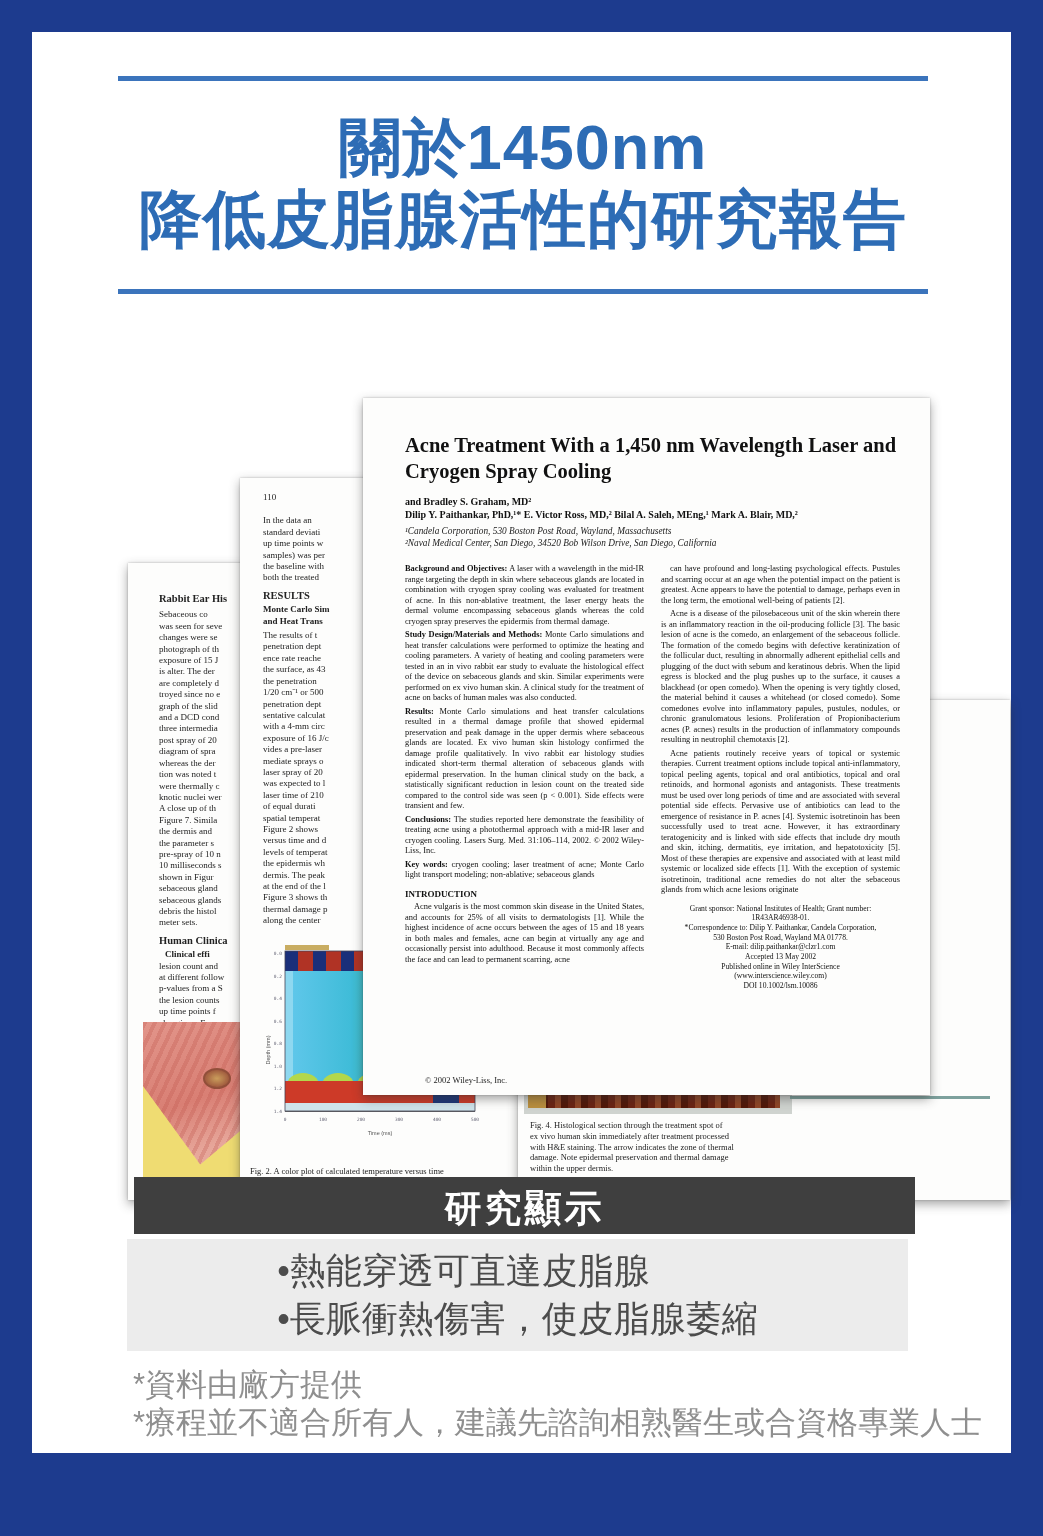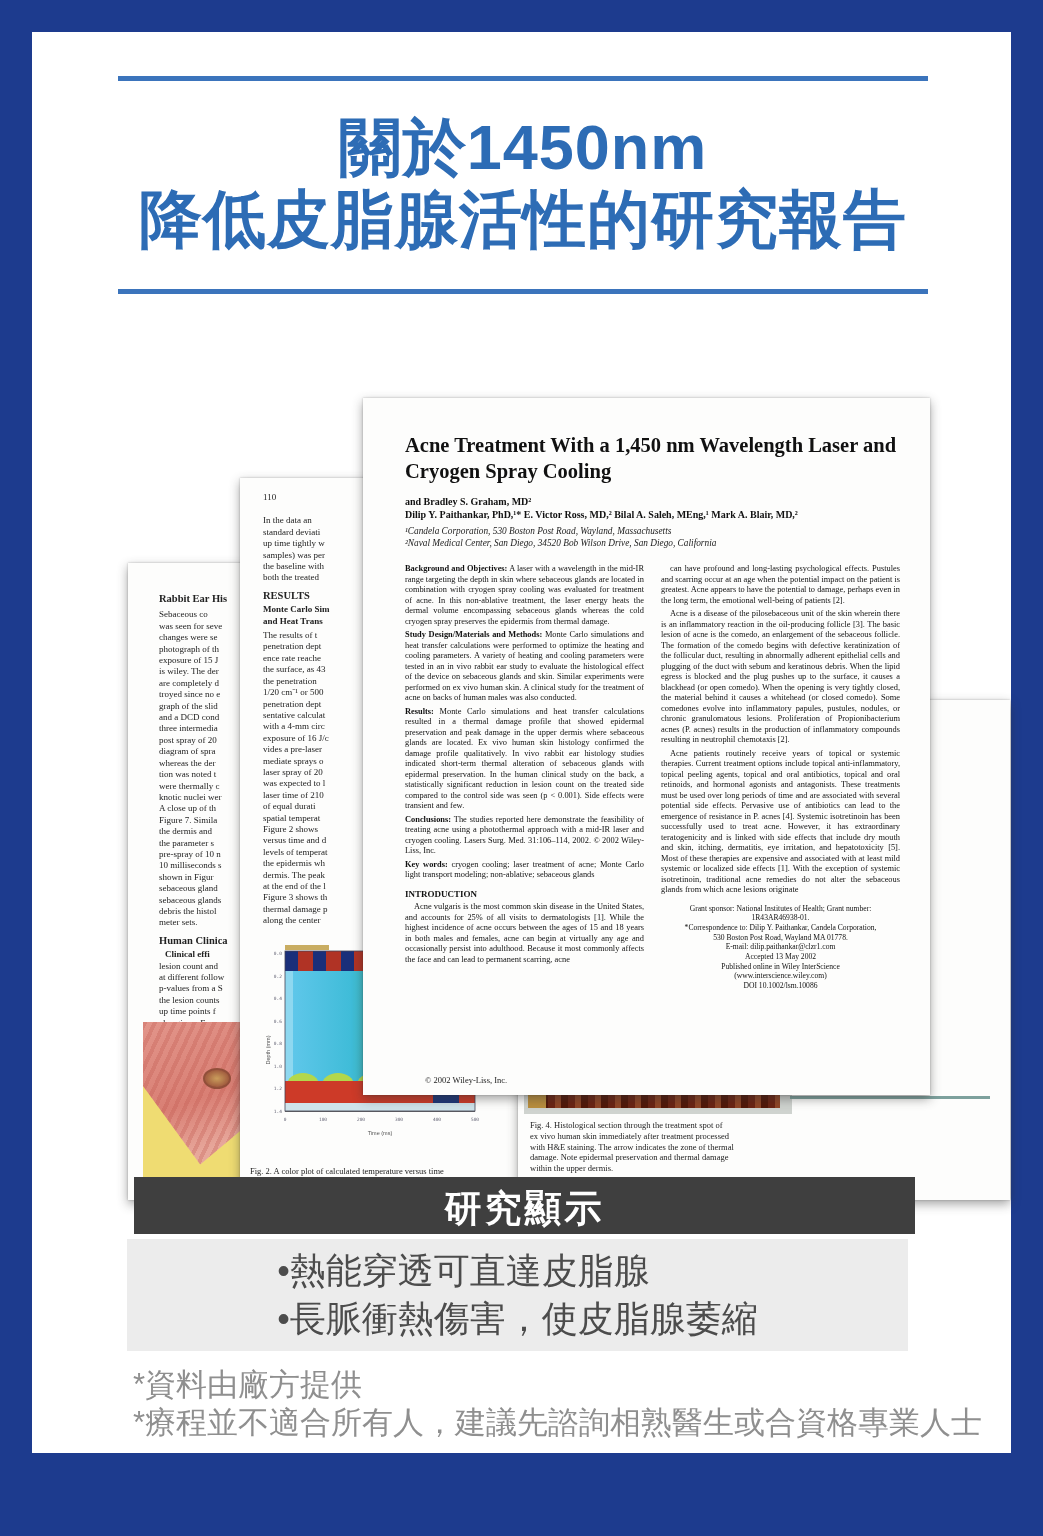--- a/index.html
+++ b/index.html
@@ -99,21 +99,21 @@
 
   <div class="page page-left">
     <div class="pl-content">
       <div class="frag-heading">Rabbit Ear His</div>
       <div>
           <div class="ln">Sebaceous co</div>
           <div class="ln">was seen for seve</div>
           <div class="ln">changes were se</div>
           <div class="ln">photograph of th</div>
           <div class="ln">exposure of 15 J</div>
-          <div class="ln">is wiley. The der</div>
+          <div class="ln">is alter. The der</div>
           <div class="ln">are completely d</div>
           <div class="ln">troyed since no e</div>
           <div class="ln">graph of the slid</div>
           <div class="ln">and a DCD cond</div>
           <div class="ln">three intermedia</div>
           <div class="ln">post spray of 20</div>
           <div class="ln">diagram of spra</div>
           <div class="ln">whereas the der</div>
           <div class="ln">tion was noted t</div>
           <div class="ln">were thermally c</div>
@@ -147,21 +147,21 @@
       <div class="hist-spot"></div>
     </div>
   </div>
 
   <div class="page page-mid">
     <div class="pm-content">
       <div class="pm-pagenum">110</div>
       <div>
           <div class="ln">In the data an</div>
           <div class="ln">standard deviati</div>
-          <div class="ln">up time tightly w</div>
+          <div class="ln">up time points w</div>
           <div class="ln">samples) was per</div>
           <div class="ln">the baseline with</div>
           <div class="ln">both the treated</div>
         </div>
       <div class="frag-heading2">RESULTS</div>
       <div class="frag-sub" style="text-indent:0;">Monte Carlo Sim</div>
       <div class="frag-sub" style="text-indent:0;margin-bottom:3px;">and Heat Trans</div>
       <div>
           <div class="ln">The results of t</div>
           <div class="ln">penetration dept</div>

